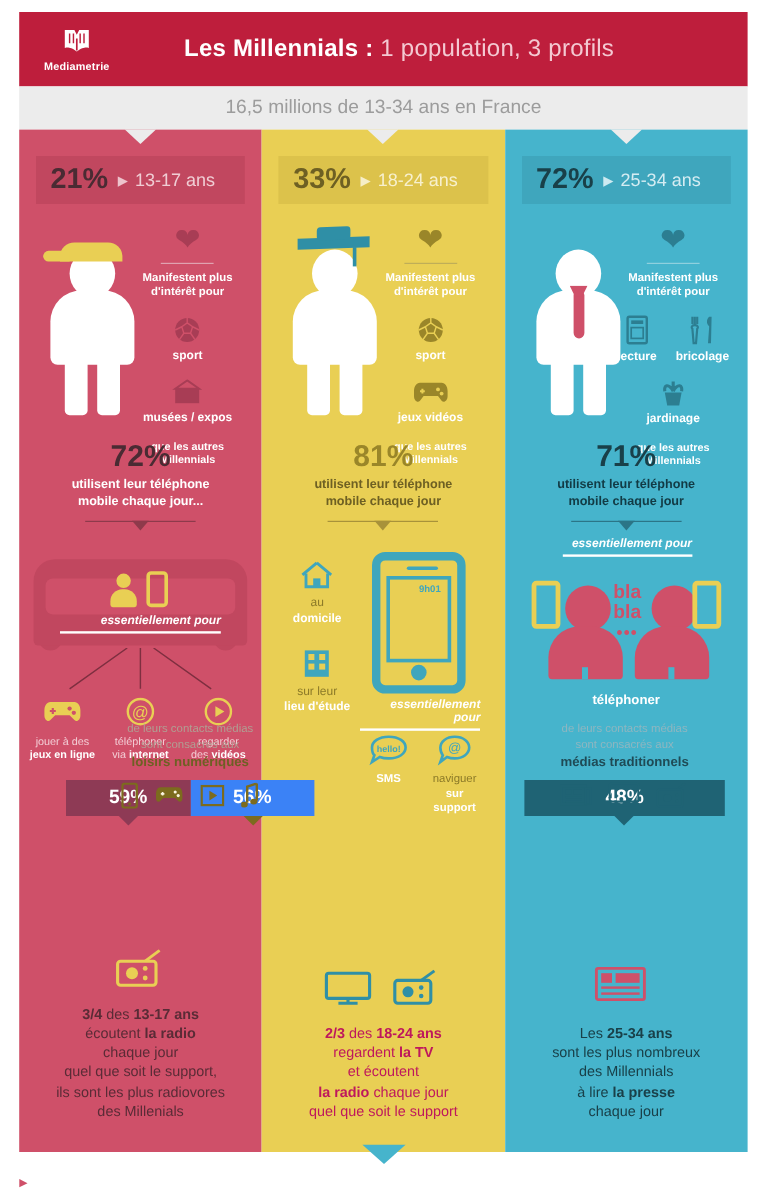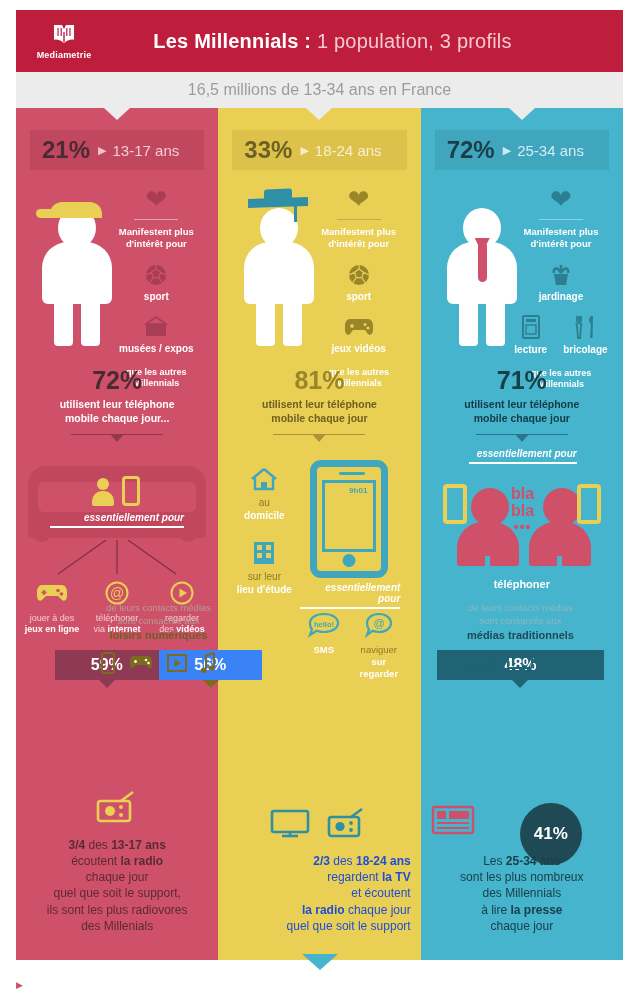--- a/index.html
+++ b/index.html
@@ -170,21 +170,21 @@
   .mb-text{position:relative;padding:14px 10px 10px;text-align:center;}
   .mb-l1{font-size:9.5px;line-height:1.35;}
   .mb-l2{font-size:11px;font-weight:bold;line-height:1.3;}
   .mb-icons{display:flex;align-items:center;justify-content:center;gap:14px;margin-top:8px;height:26px;}
 
   
   .bottom{position:absolute;left:0;right:0;bottom:26px;text-align:center;padding:0 10px;box-sizing:border-box;}
   .bot-ico{height:40px;display:flex;align-items:center;justify-content:center;gap:16px;}
   .bot-txt{font-size:12px;line-height:1.35;margin-top:10px;}
   .c1 .bot-txt{color:#5a2b36;}
-  .c2 .bot-txt{color:#1d4ed8;text-align:right;}
+  .c2 .bot-txt{color:#be185d;}
   .c3 .bot-txt{color:#194049;}
   .bot-txt b{font-weight:bold;}
   .circle41{width:62px;height:62px;border-radius:50%;background:#1F4A55;color:#fff;font-size:17px;font-weight:bold;display:flex;align-items:center;justify-content:center;margin:0 auto;}
   .c3 .bot-ico{gap:4px;align-items:flex-start;}
 
   
   .footer-tip{position:absolute;left:50%;transform:translateX(-50%);bottom:28px;width:0;height:0;border-left:18px solid transparent;border-right:18px solid transparent;border-top:16px solid #46B4CC;}
   .footer{position:absolute;left:16px;bottom:8px;width:607px;display:flex;align-items:center;gap:5px;}
   .foot-arrow{color:#CF5069;font-size:9px;}
   .foot-text{font-size:9px;color:#4b4b4b;}
@@ -451,21 +451,21 @@
             </div>
             <div class="ctxt"><b>SMS</b></div>
           </div>
           <div class="cell">
             <div class="cico">
               <svg width="30" height="26" viewBox="0 0 30 26">
                 <path d="M15 2 C22 2 27 6 27 11 C27 16 22 20 15 20 C12.5 20 10.5 19.6 8.5 18.8 L3 23 L5 17.4 C3.5 15.7 3 13.5 3 11 C3 6 8 2 15 2 Z" fill="none" stroke="#3FA6BD" stroke-width="2.2"></path>
                 <text x="15" y="15" font-size="11" font-family="Liberation Sans,sans-serif" fill="#3FA6BD" text-anchor="middle">@</text>
               </svg>
             </div>
-            <div class="ctxt"><span>naviguer</span><br><b>sur regarder</b></div>
+            <div class="ctxt"><span>naviguer</span><br><b>sur support</b></div>
           </div>
         </div>
       </div>
 
       <div class="bottom">
         <div class="bot-ico">
           <svg width="40" height="30" viewBox="0 0 40 30">
             <rect x="2" y="3" width="36" height="21" rx="2" fill="none" stroke="#2F8FA6" stroke-width="2.6"></rect>
             <path d="M20 24 V28 M12 28 H28" stroke="#2F8FA6" stroke-width="2.6"></path>
           </svg>
@@ -502,30 +502,20 @@
         <div class="p-body"></div>
         <div class="p-head"></div>
         <div class="tie"></div>
       </div>
 
       <div class="interests">
         <div class="icon-heart">❤</div>
         <div class="int-rule"></div>
         <div class="int-head">Manifestent plus<br>d'intérêt pour</div>
 
-        <div class="int-item">
-          <div class="int-ico">
-            <svg width="26" height="26" viewBox="0 0 26 26">
-              <path d="M13 11 C9 4 5 6 6 11 M13 11 C17 4 21 6 20 11 M13 11 C13 5 13 3 13 3" stroke="#2C7E91" stroke-width="2.6" fill="none"></path>
-              <path d="M6 12 H20 L18 23 H8 Z" fill="#2C7E91"></path>
-            </svg>
-          </div>
-          <div class="int-name">jardinage</div>
-        </div>
-
         <div class="int-item pairrow">
           <div>
             <div class="int-ico">
               <svg width="20" height="26" viewBox="0 0 20 26">
                 <rect x="2" y="2" width="16" height="22" rx="1.5" fill="none" stroke="#2C7E91" stroke-width="2"></rect>
                 <rect x="5" y="5" width="10" height="3" fill="#2C7E91"></rect>
                 <rect x="5" y="11" width="10" height="9" fill="none" stroke="#2C7E91" stroke-width="1.4"></rect>
               </svg>
             </div>
             <div class="int-name">lecture</div>
@@ -534,20 +524,30 @@
             <div class="int-ico">
               <svg width="22" height="26" viewBox="0 0 22 26">
                 <path d="M3 2 V8 M7 2 V8 M5 2 V9 M5 9 C2 9 2 11 3 12 L4 24 H6 L7 12 C8 11 8 9 5 9 Z" stroke="#2C7E91" stroke-width="1.8" fill="none"></path>
                 <path d="M17 2 C14.5 4 14.5 8 17 10 L16 24 H18.5 L19 2 Z" fill="#2C7E91"></path>
               </svg>
             </div>
             <div class="int-name">bricolage</div>
           </div>
         </div>
 
+        <div class="int-item">
+          <div class="int-ico">
+            <svg width="26" height="26" viewBox="0 0 26 26">
+              <path d="M13 11 C9 4 5 6 6 11 M13 11 C17 4 21 6 20 11 M13 11 C13 5 13 3 13 3" stroke="#2C7E91" stroke-width="2.6" fill="none"></path>
+              <path d="M6 12 H20 L18 23 H8 Z" fill="#2C7E91"></path>
+            </svg>
+          </div>
+          <div class="int-name">jardinage</div>
+        </div>
+
         <div class="int-foot">que les autres<br>Millennials</div>
       </div>
 
       <div class="mob">
         <div class="mob-pct">71%</div>
         <div class="mob-txt">utilisent leur téléphone<br>mobile chaque jour</div>
         <div class="divider">
             <div class="dl"></div>
             <div class="dv"></div>
           </div>
@@ -577,21 +577,20 @@
 
       <div class="bottom">
         <div class="bot-ico">
           <svg width="54" height="38" viewBox="0 0 54 38">
             <rect x="2" y="4" width="40" height="26" rx="1.5" fill="none" stroke="#CF5069" stroke-width="2.4"></rect>
             <rect x="6" y="8" width="9" height="8" fill="#CF5069"></rect>
             <rect x="18" y="8" width="20" height="8" fill="#CF5069"></rect>
             <rect x="6" y="19" width="32" height="2" fill="#CF5069"></rect>
             <rect x="6" y="24" width="32" height="2" fill="#CF5069"></rect>
           </svg>
-          <div class="circle41">41%</div>
         </div>
         <div class="bot-txt">
           Les <b>25-34 ans</b><br>
           sont les plus nombreux<br>
           des Millennials<br>
           à lire <b>la presse</b><br>
           chaque jour
         </div>
       </div>
     </div>

